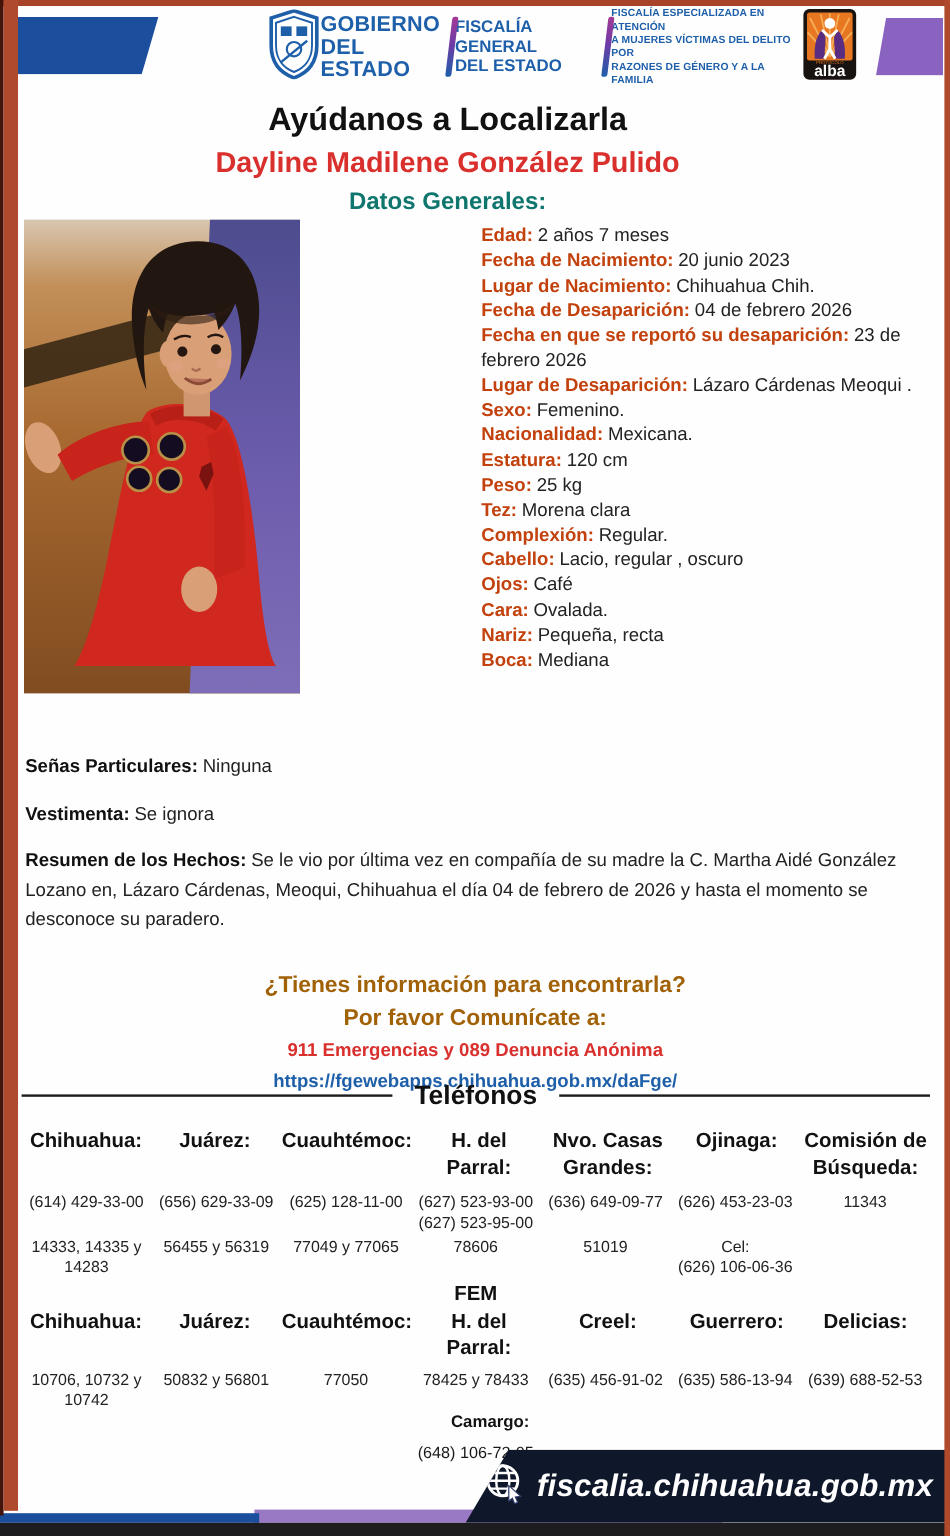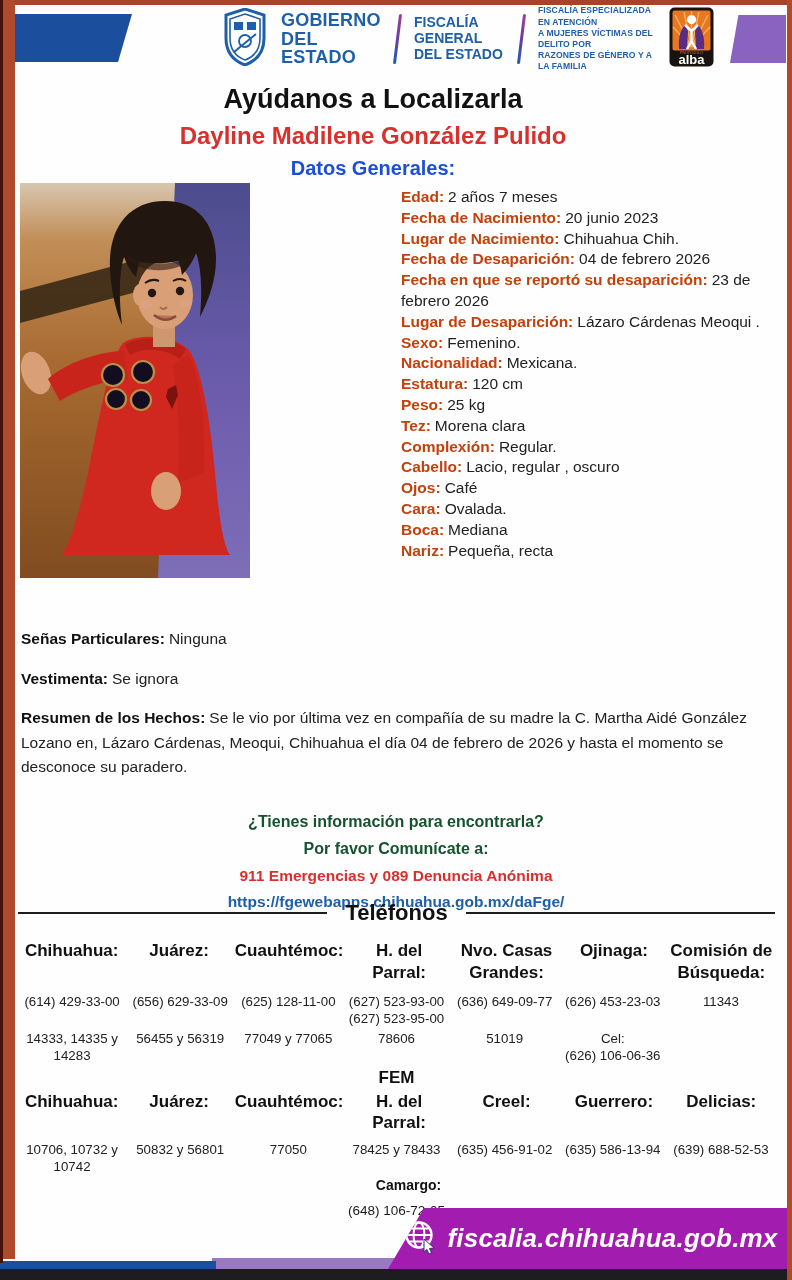--- a/index.html
+++ b/index.html
@@ -8,68 +8,68 @@
   
   .strip-top{position:absolute;top:0;left:0;right:0;height:5px;background:#a8432a;z-index:6;}
   .strip-left-dark{position:absolute;top:0;left:0;width:3px;height:1263px;background:#43150a;z-index:6;}
   .strip-left{position:absolute;top:0;left:3px;width:12px;height:1259px;background:#b04a2c;z-index:6;}
   .strip-right{position:absolute;top:0;right:0;width:5px;height:1280px;background:#b04a2c;z-index:7;}
   
   .blue-slab{position:absolute;left:5px;top:14px;width:127px;height:48px;background:#1b4f9e;
              clip-path:polygon(0 0,100% 0,89% 100%,0 100%);}
   .purple-slab{position:absolute;right:6px;top:15px;width:56px;height:48px;background:#8a62c0;
              clip-path:polygon(15% 0,100% 0,100% 100%,0 100%);}
-  .logos{position:absolute;left:224px;top:6px;width:490px;height:66px;display:flex;align-items:center;gap:15px;}
+  .logos{position:absolute;left:224px;top:6px;width:490px;height:66px;display:flex;align-items:center;gap:1px;}
   .gob-text{color:#1e5faa;font-weight:bold;font-size:18px;line-height:1.02;white-space:pre-line;letter-spacing:.2px;}
   .divider{width:5px;height:50px;border-radius:2px;transform:skewX(-7deg);
            background:linear-gradient(180deg,#a43a96 0%,#6f3ba6 45%,#1e5faa 100%);}
   .fge-text{color:#1e5faa;font-weight:bold;font-size:14px;line-height:1.12;white-space:pre-line;}
   .fem-text{color:#1e5faa;font-weight:bold;font-size:8.6px;line-height:1.3;white-space:pre-line;letter-spacing:.1px;}
   
   .titles{position:absolute;left:12px;top:83px;width:722px;text-align:center;}
   .t-main{font-size:27px;font-weight:bold;color:#111;margin:0;line-height:32px;}
   .t-name{font-size:24px;font-weight:bold;color:#d9302e;margin:7px 0 0;line-height:28px;}
-  .t-section{font-size:20px;font-weight:bold;color:#1d4ed8;margin:6px 0 0;line-height:24px;}
+  .t-section{font-size:20px;font-weight:bold;color:#0f766e;margin:6px 0 0;line-height:24px;}
   
   .photo{position:absolute;left:20px;top:183px;width:230px;height:395px;background:#ddd;}
   .photo svg{display:block;}
   
   .general{position:absolute;left:401px;top:187px;width:372px;margin:0;padding:0;list-style:none;
            font-size:15.5px;line-height:20.8px;color:#222;}
   .general b{color:#c2410c;margin-right:4px;}
   
   .details{position:absolute;left:21px;top:628px;width:748px;font-size:15.5px;color:#222;}
   .details p{margin:0;line-height:21px;}
   .details .p2{margin-top:19px;}
   .details .p3{margin-top:17px;line-height:24.5px;}
   .details b{color:#111;margin-right:4px;text-align:center;}
   
   .contact{position:absolute;left:0;right:0;top:812px;text-align:center;}
-  .c-q,.c-i{font-size:16px;font-weight:bold;color:#14532d;margin:0;line-height:20px;}
+  .c-q,.c-i{font-size:19px;font-weight:bold;color:#a16207;margin:0;line-height:20px;}
   .c-i{margin-top:7px;}
   .c-red{font-size:15.5px;font-weight:bold;color:#d9302e;margin:7px 0 0;line-height:19px;}
   .c-url{font-size:15.5px;font-weight:bold;color:#1e5faa;margin:7px 0 0;line-height:19px;cursor:pointer;}
   
   .phones{position:absolute;left:18px;width:757px;top:903px;}
   .rule-title{display:flex;align-items:center;gap:18px;}
   .rule{flex:1;height:2.5px;background:#1d1d1d;}
   .ph-title{font-size:22px;font-weight:bold;color:#111;margin:0;line-height:20px;}
   .grid{display:grid;grid-template-columns:repeat(7,1fr);text-align:center;color:#222;}
   .grid .cell{white-space:pre-line;line-height:1.28;font-size:13.3px;padding:0 2px;}
   .grid.g-head .cell{font-weight:bold;font-size:17px;color:#111;}
   .g1{margin-top:17px;}.g2{margin-top:9px;}.g3{margin-top:3px;}
   .fem-title{margin-top:4px;text-align:center;font-size:17px;font-weight:bold;color:#111;line-height:20px;}
   .g4{margin-top:3px;}.g5{margin-top:7px;}
   .camargo{margin-top:1px;text-align:center;}
   .camargo b{font-size:14px;color:#111;margin-left:24px;}
   .camargo .num{margin-top:9px;font-size:13.5px;}
   
   .bar-purple{position:absolute;left:212px;top:1258px;width:390px;height:11px;background:#9a79c4;}
   .bar-blue{position:absolute;left:0;top:1261px;width:216px;height:8px;background:#1b4f9e;}
-  .navy-slab{position:absolute;left:388px;right:0;top:1208px;height:61px;background:#a21caf;
+  .navy-slab{position:absolute;left:388px;right:0;top:1208px;height:61px;background:#0f172a;
              clip-path:polygon(36px 0,100% 0,100% 100%,0 100%);
              display:flex;align-items:center;justify-content:center;gap:9px;z-index:4;text-align:center;}
   .navy-slab .url{color:#fff;font-weight:bold;font-style:italic;font-size:26px;letter-spacing:.2px;}
   .bar-black{position:absolute;left:0;top:1269px;width:792px;height:11px;background:#1d1d20;z-index:5;}
 </style>
 </head>
 <body>
 
 <div class="page">
 
@@ -198,22 +198,22 @@
     <li><b>Lugar de Desaparición:</b><span>Lázaro Cárdenas Meoqui .</span></li>
     <li><b>Sexo:</b><span>Femenino.</span></li>
     <li><b>Nacionalidad:</b><span>Mexicana.</span></li>
     <li><b>Estatura:</b><span>120 cm</span></li>
     <li><b>Peso:</b><span>25 kg</span></li>
     <li><b>Tez:</b><span>Morena clara</span></li>
     <li><b>Complexión:</b><span>Regular.</span></li>
     <li><b>Cabello:</b><span>Lacio, regular , oscuro</span></li>
     <li><b>Ojos:</b><span>Café</span></li>
     <li><b>Cara:</b><span>Ovalada.</span></li>
+    <li><b>Nariz:</b><span>Pequeña, recta</span></li>
     <li><b>Boca:</b><span>Mediana</span></li>
-    <li><b>Nariz:</b><span>Pequeña, recta</span></li>
   </ul>
 
   <section class="details">
     <p><b>Señas Particulares:</b><span>Ninguna</span></p>
     <p class="p2"><b>Vestimenta:</b><span>Se ignora</span></p>
     <p class="p3"><b>Resumen de los Hechos:</b><span>Se le vio por última vez en compañía de su madre la C. Martha Aidé González Lozano en,  Lázaro Cárdenas, Meoqui, Chihuahua el día 04 de febrero  de 2026 y hasta el momento se desconoce su paradero.</span></p>
   </section>
 
   <section class="contact">
     <p class="c-q">¿Tienes información para encontrarla?</p>

